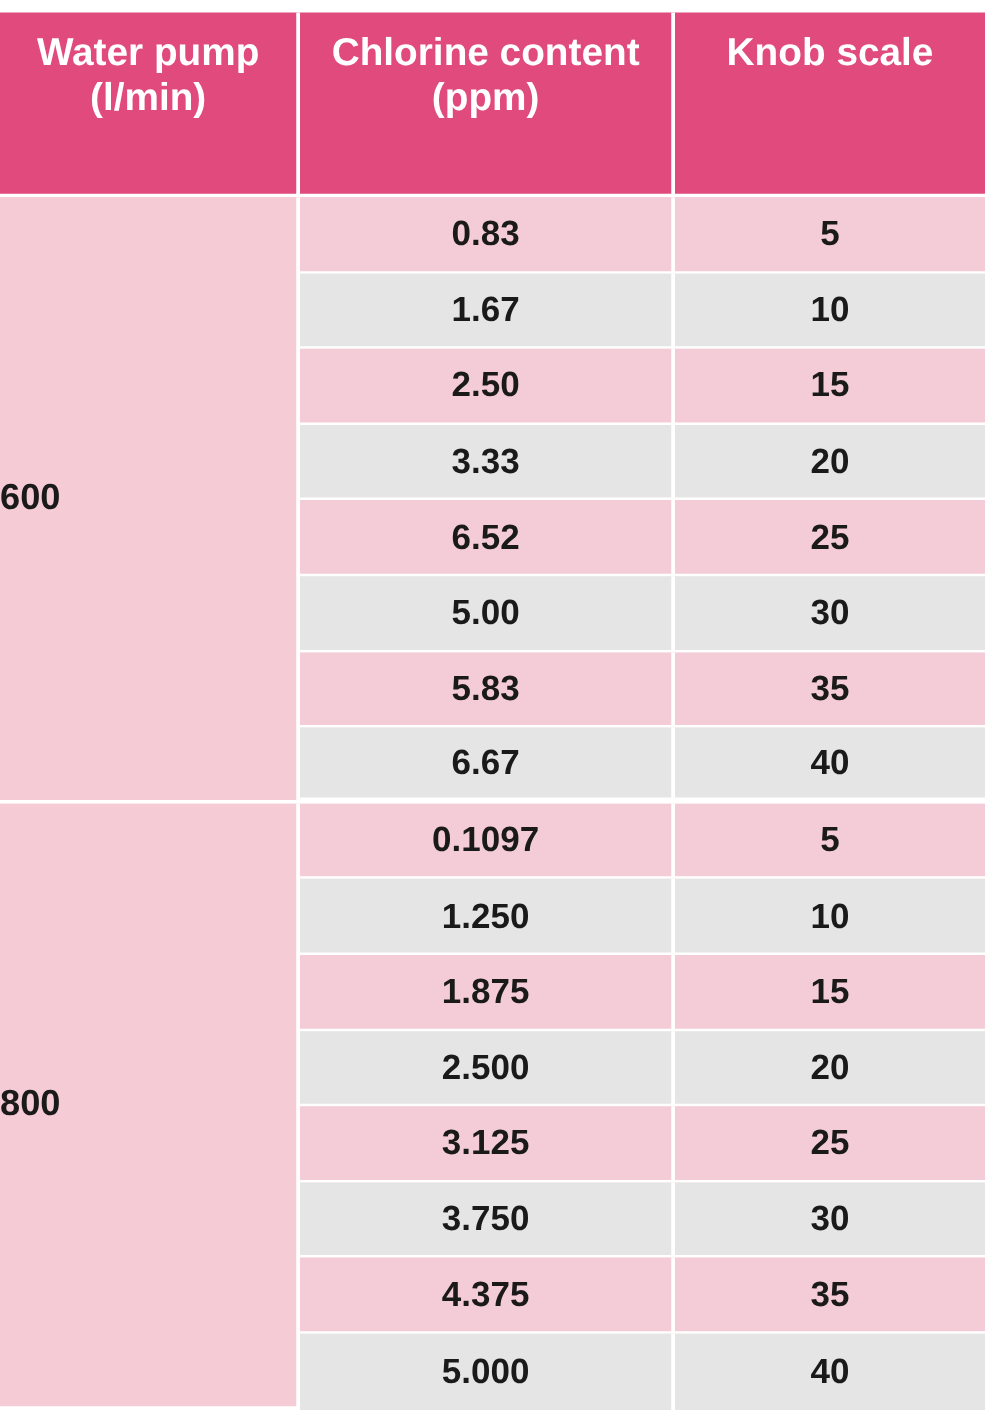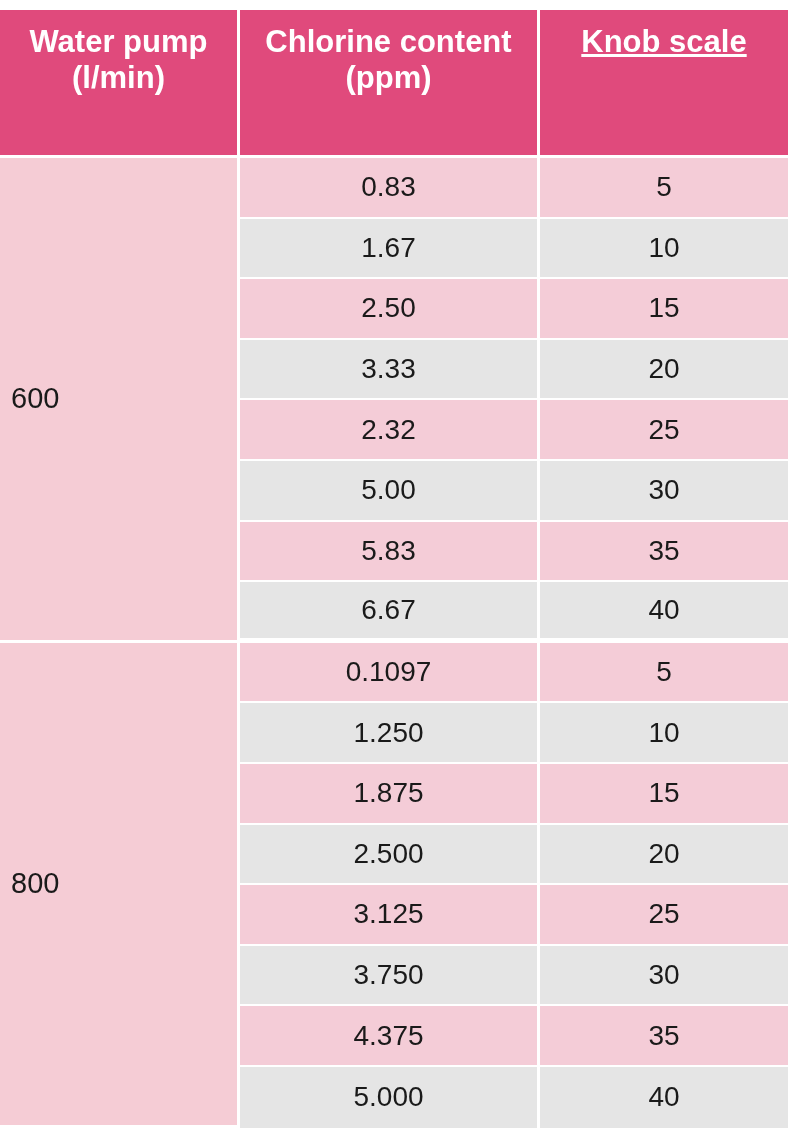--- a/index.html
+++ b/index.html
@@ -37,34 +37,34 @@
     font-size: 31px;
     line-height: 1.16;
     text-align: center;
     vertical-align: top;
     padding: 14px 6px 20px 6px;
     height: 148px;
     box-sizing: border-box;
     border-right: 3px solid #ffffff;
     border-bottom: 3px solid #ffffff;
   }
-  thead th.last-col { border-right: none; text-decoration: underline; }
+  thead th.last-col { border-right: none; }
 
   
   tbody td {
     font-size: 28px;
     color: #1a1a1a;
     text-align: center;
     vertical-align: middle;
     height: 60.6px;
-    padding: 11px;
+    padding: 0;
     box-sizing: border-box;
     border-right: 3px solid #ffffff;
     border-bottom: 2px solid #ffffff;
-    font-weight: normal;
+    font-weight: bold;
   }
   tbody td.last-col { border-right: none; }
 
   
   tbody tr.shade-dark td.value-cell { background: #f4ccd7; }
   tbody tr.shade-light td.value-cell { background: #e5e5e5; }
 
   
   td.group-label {
     background: #f5ccd5;
@@ -115,21 +115,21 @@
         </tr>
         <tr class="shade-dark">
           <td class="value-cell">2.50</td>
           <td class="value-cell last-col">15</td>
         </tr>
         <tr class="shade-light">
           <td class="value-cell">3.33</td>
           <td class="value-cell last-col">20</td>
         </tr>
         <tr class="shade-dark">
-          <td class="value-cell">2.32</td>
+          <td class="value-cell">6.52</td>
           <td class="value-cell last-col">25</td>
         </tr>
         <tr class="shade-light">
           <td class="value-cell">5.00</td>
           <td class="value-cell last-col">30</td>
         </tr>
         <tr class="shade-dark">
           <td class="value-cell">5.83</td>
           <td class="value-cell last-col">35</td>
         </tr>

